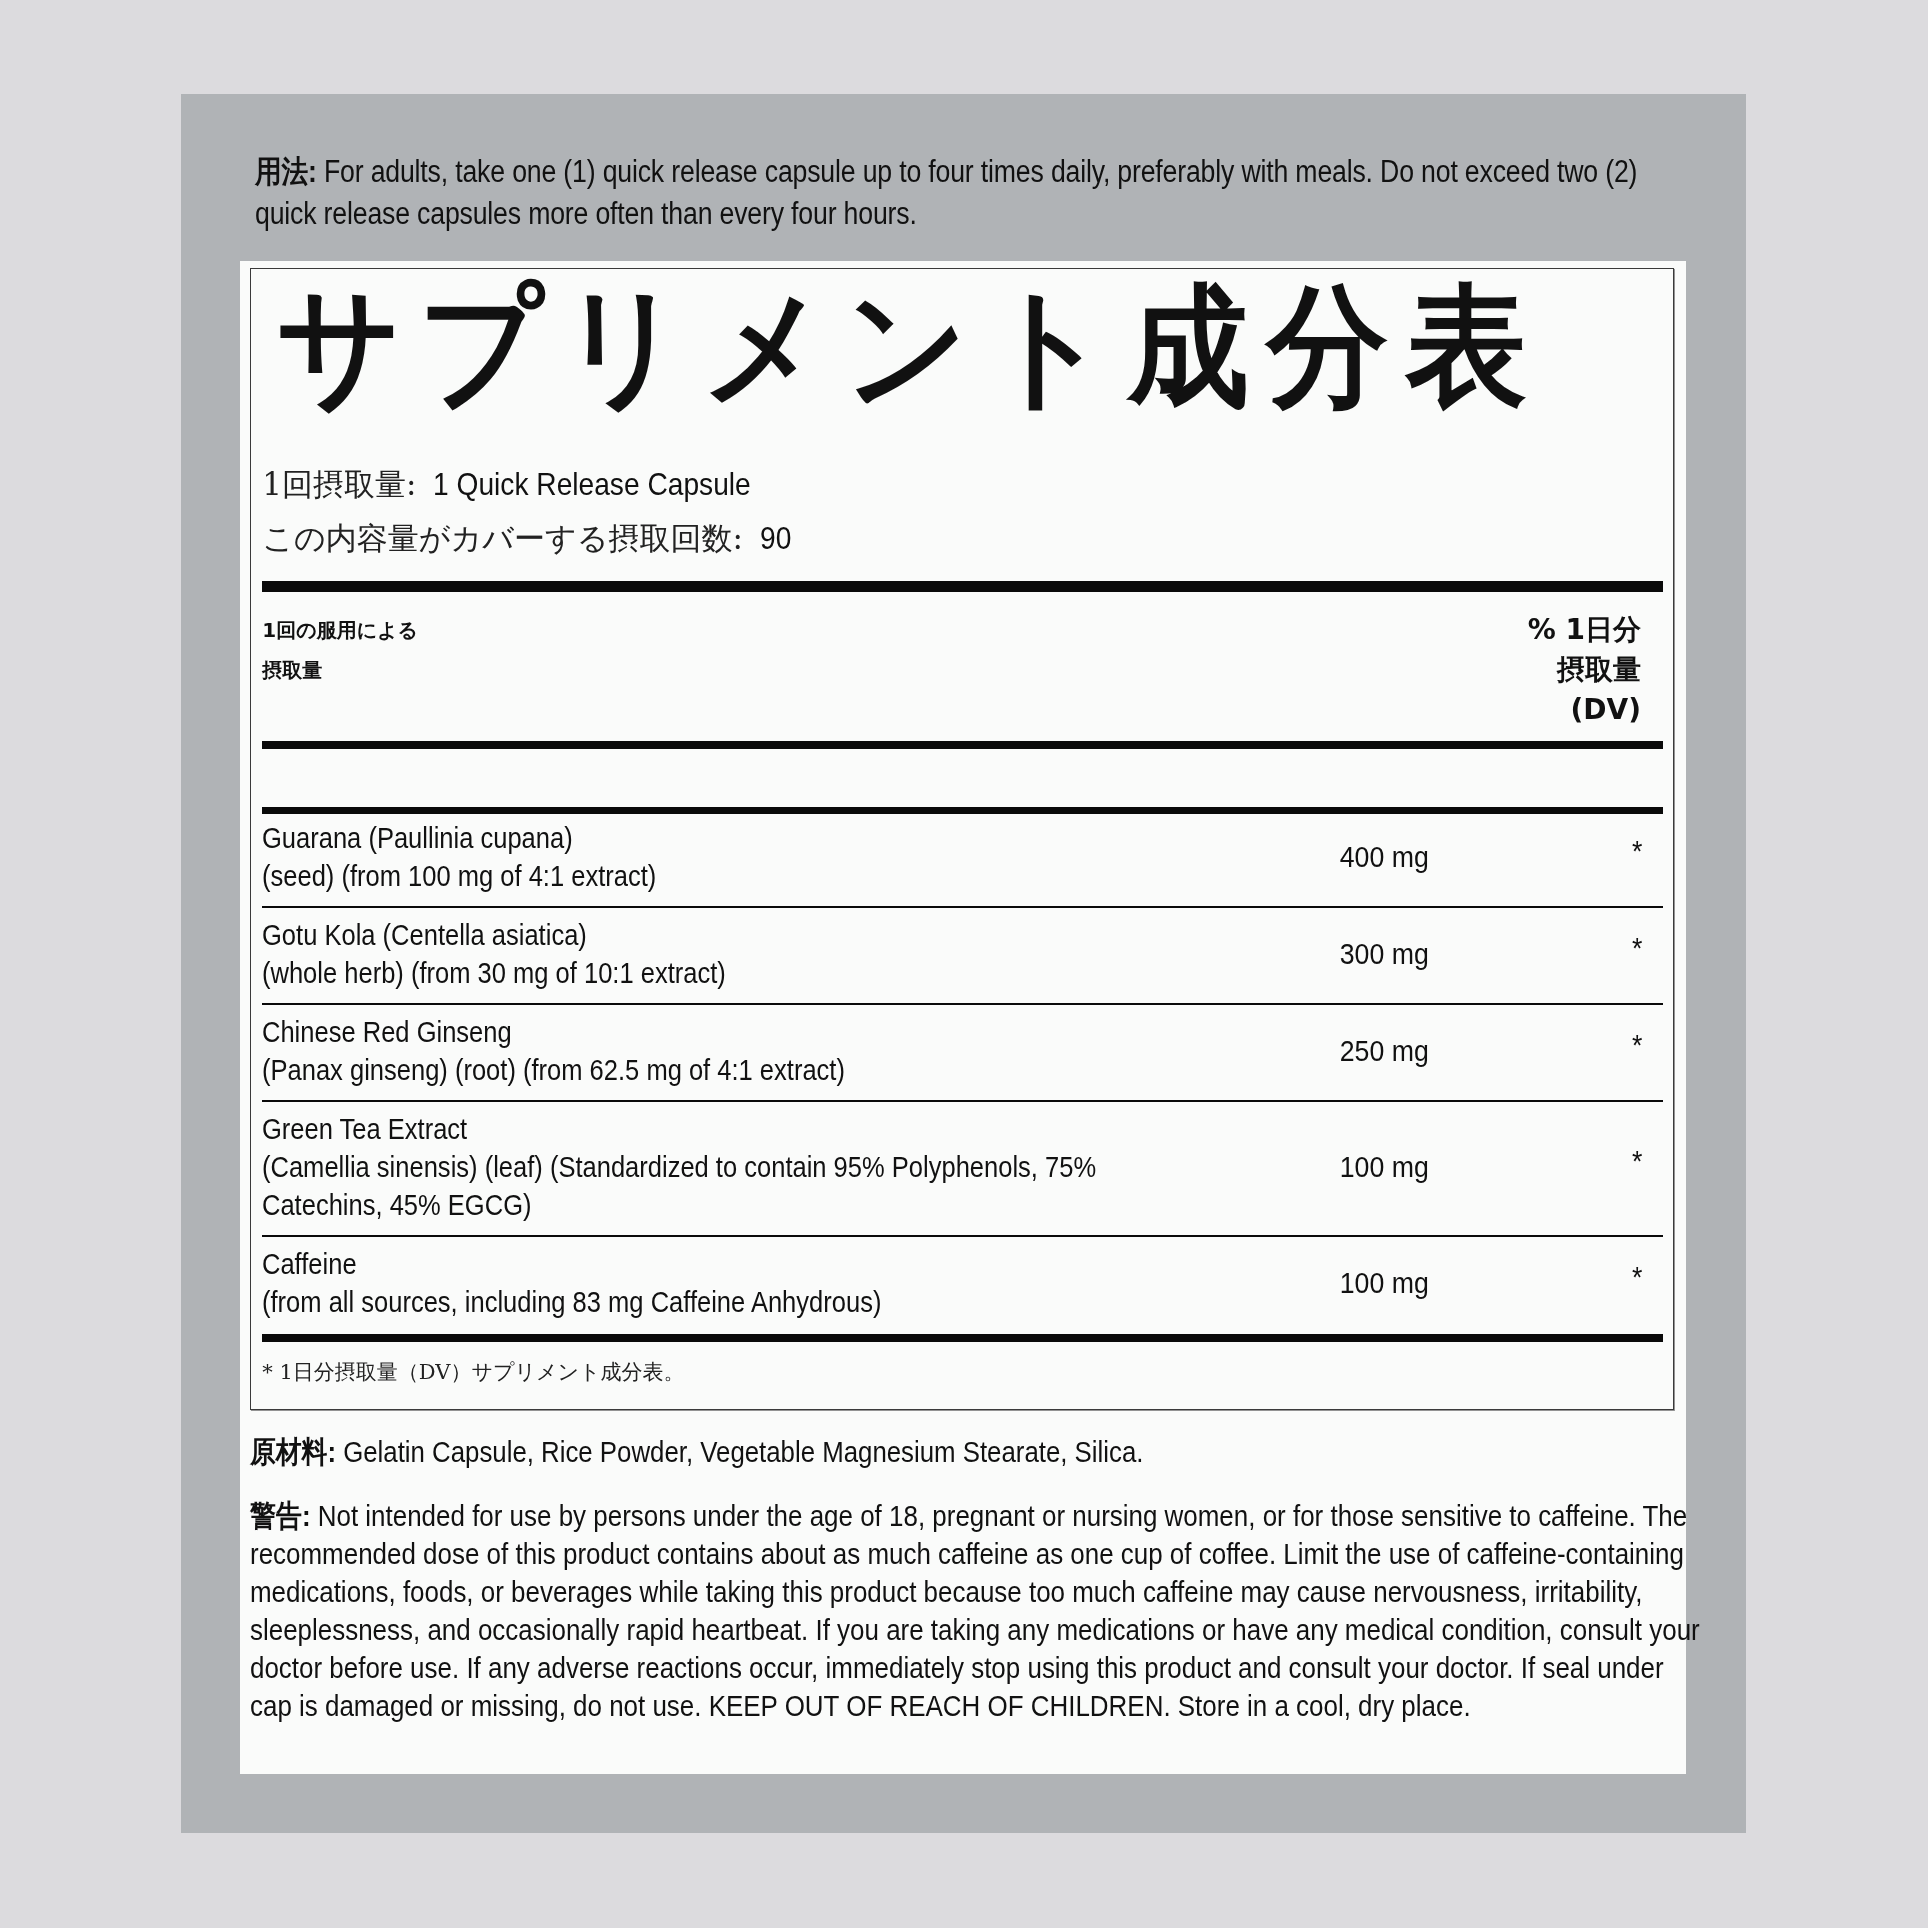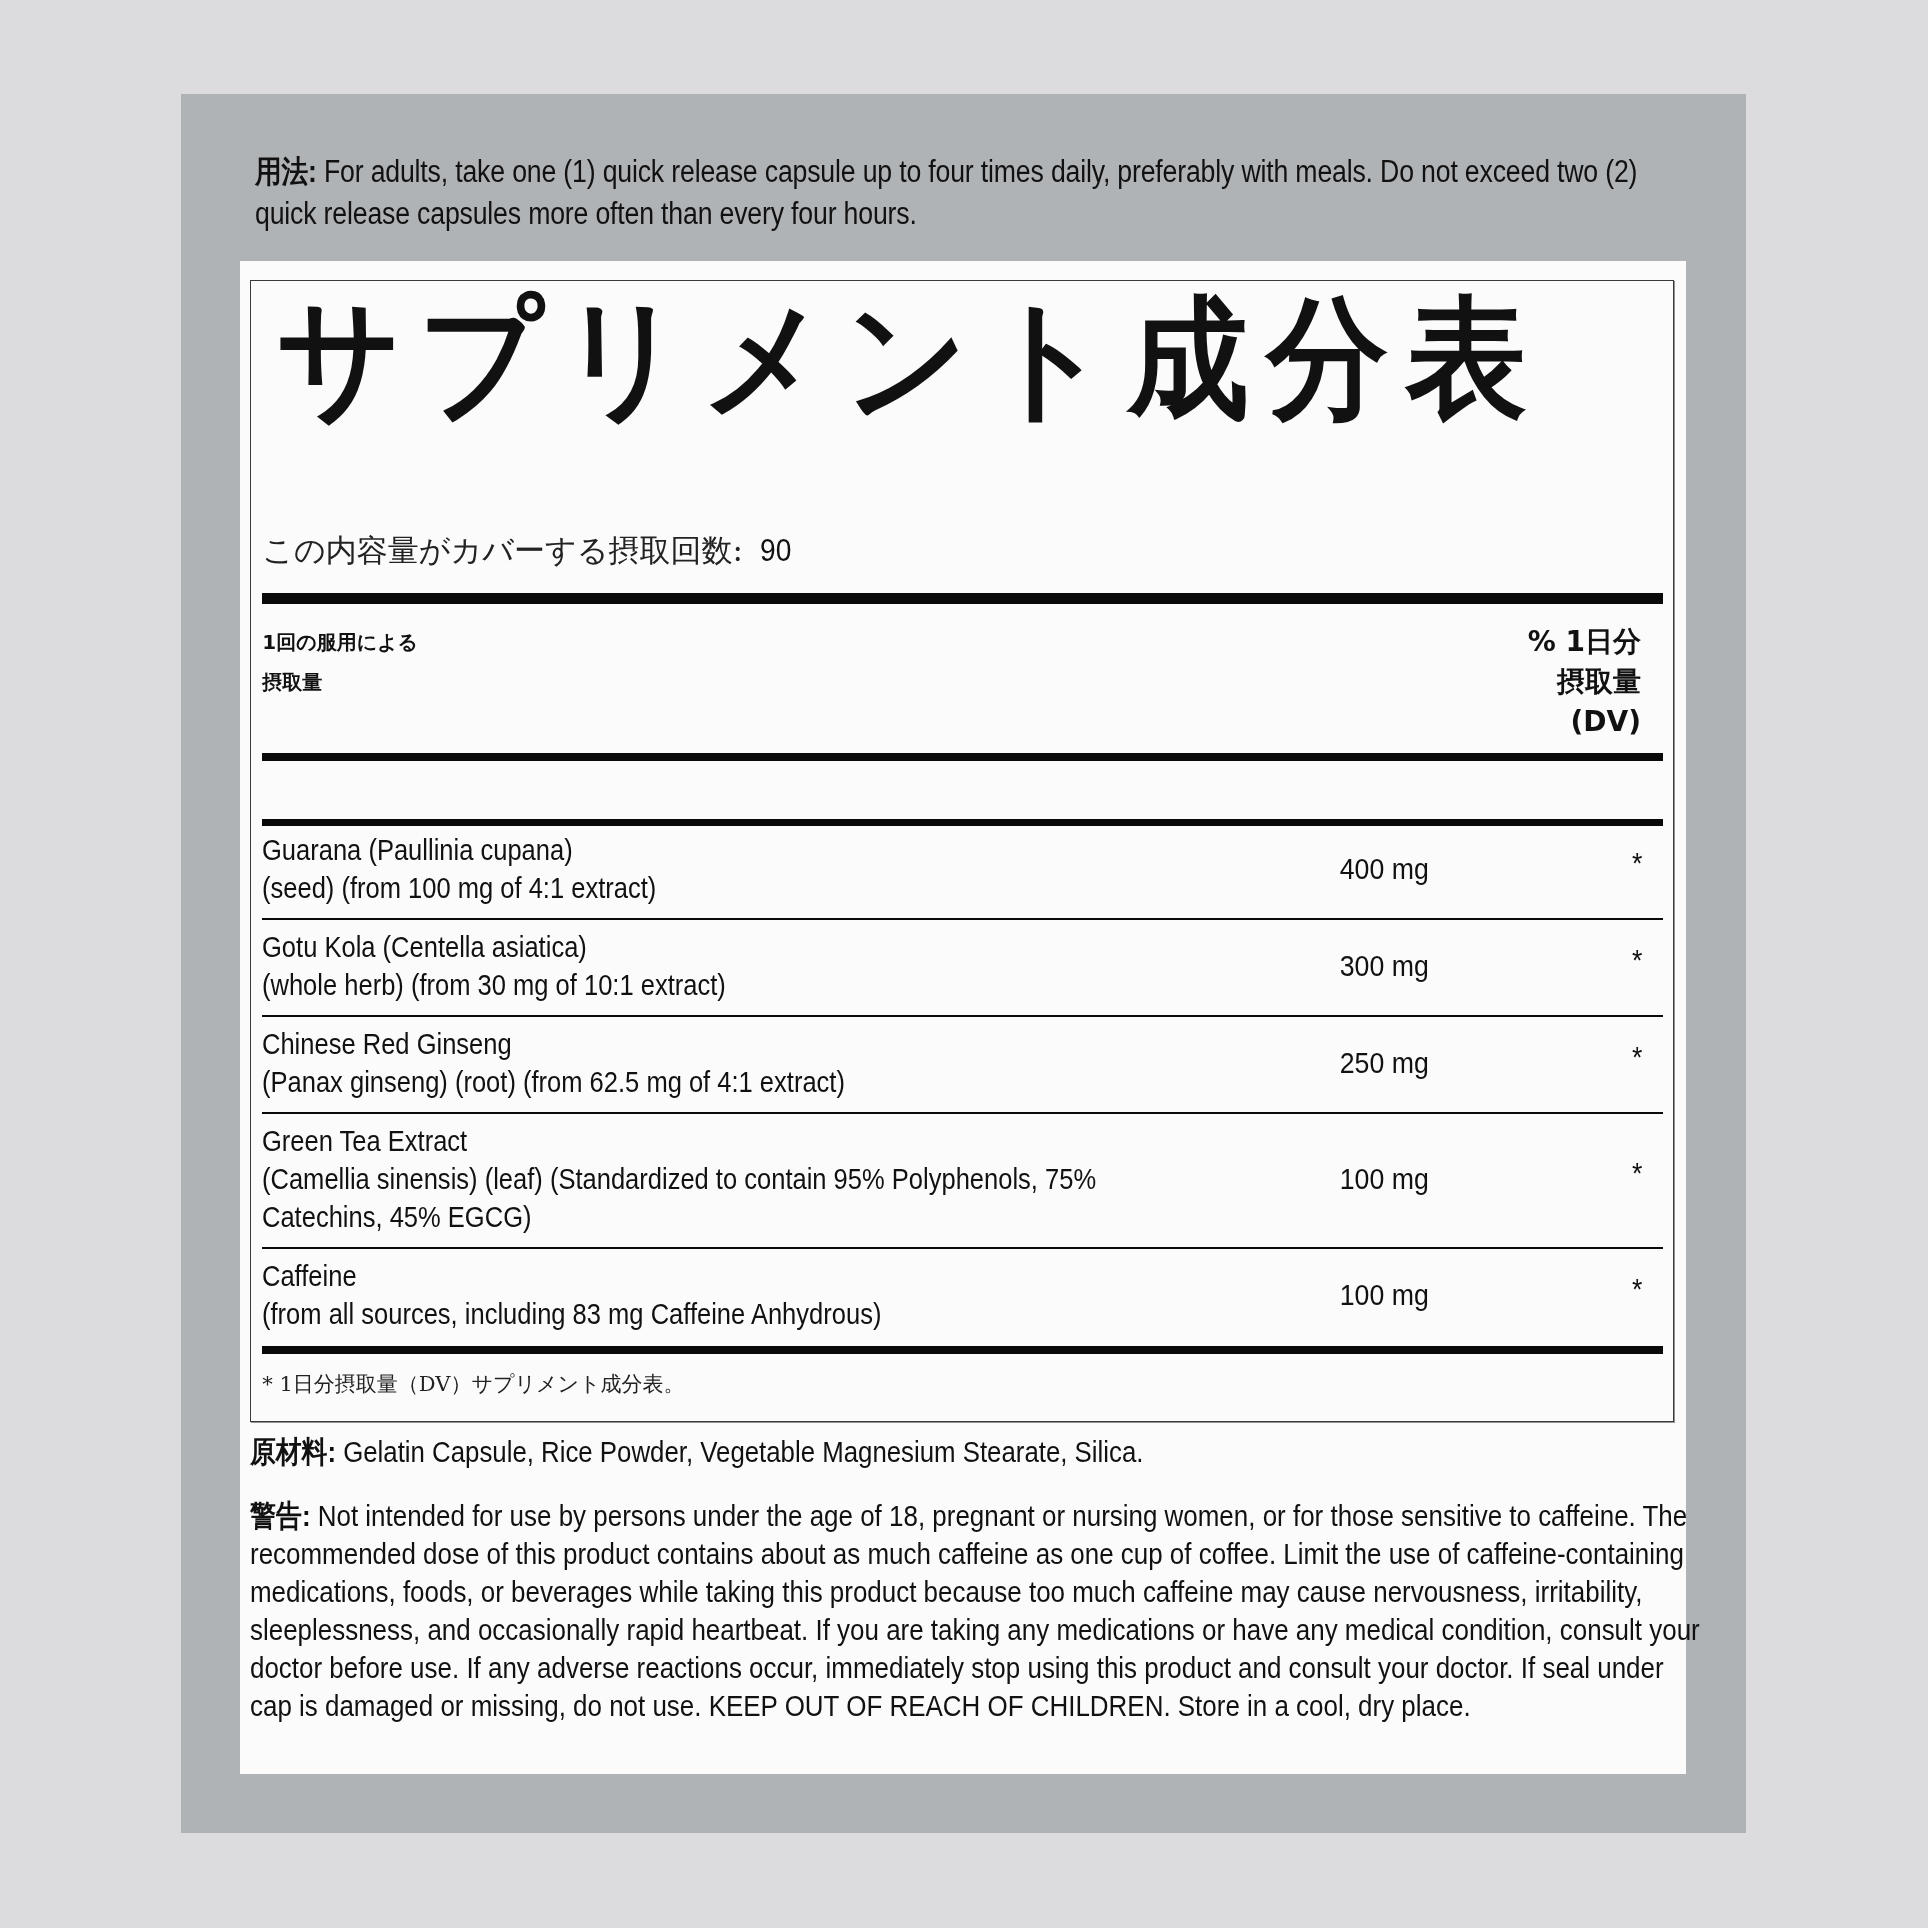--- a/index.html
+++ b/index.html
@@ -24,21 +24,21 @@
       width: 1657px;
       letter-spacing: -0.2px;
     }
     .directions .lbl { font-weight: bold; }
     .white-panel {
       position: absolute; left: 240px; top: 261px;
       width: 1446px; height: 1513px;
       background: #fafbfa;
     }
     .facts-box {
-      position: absolute; left: 250px; top: 280px;
+      position: absolute; left: 250px; top: 268px;
       width: 1422px; height: 1140px;
       border: 1.9px solid #3a3a3a;
       box-shadow: 0.9px 0.9px 0 #888;
       background: #fafbfa;
     }
     .title {
       position: absolute; left: 26px; top: 1.9px;
       font-family: "DejaVu Sans", sans-serif;
       font-size: 132px; font-weight: bold;
       letter-spacing: 19px;
@@ -108,20 +108,23 @@
 
 <div class="gray-panel"></div>
 
 <div class="directions"><span class="lbl">用法:</span><span> For adults, take one (1) quick release capsule up to four times daily, preferably with meals. Do not exceed two (2) quick release capsules more often than every four hours.</span></div>
 
 <div class="white-panel"></div>
 
 <div class="facts-box">
   <div class="title">サプリメント成分表</div>
 
+  <div class="serving" style="top:196px;">
+    <span class="jp">1回摂取量:</span><span class="val">1 Quick Release Capsule</span>
+  </div>
   <div class="serving" style="top:250px;">
     <span class="jp">この内容量がカバーする摂取回数:</span><span class="val">90</span>
   </div>
 
   <div class="rule" style="top:312px;height:11.3px;"></div>
 
   <div class="hdr-left">
     <div>1回の服用による</div>
     <div>摂取量</div>
   </div>

